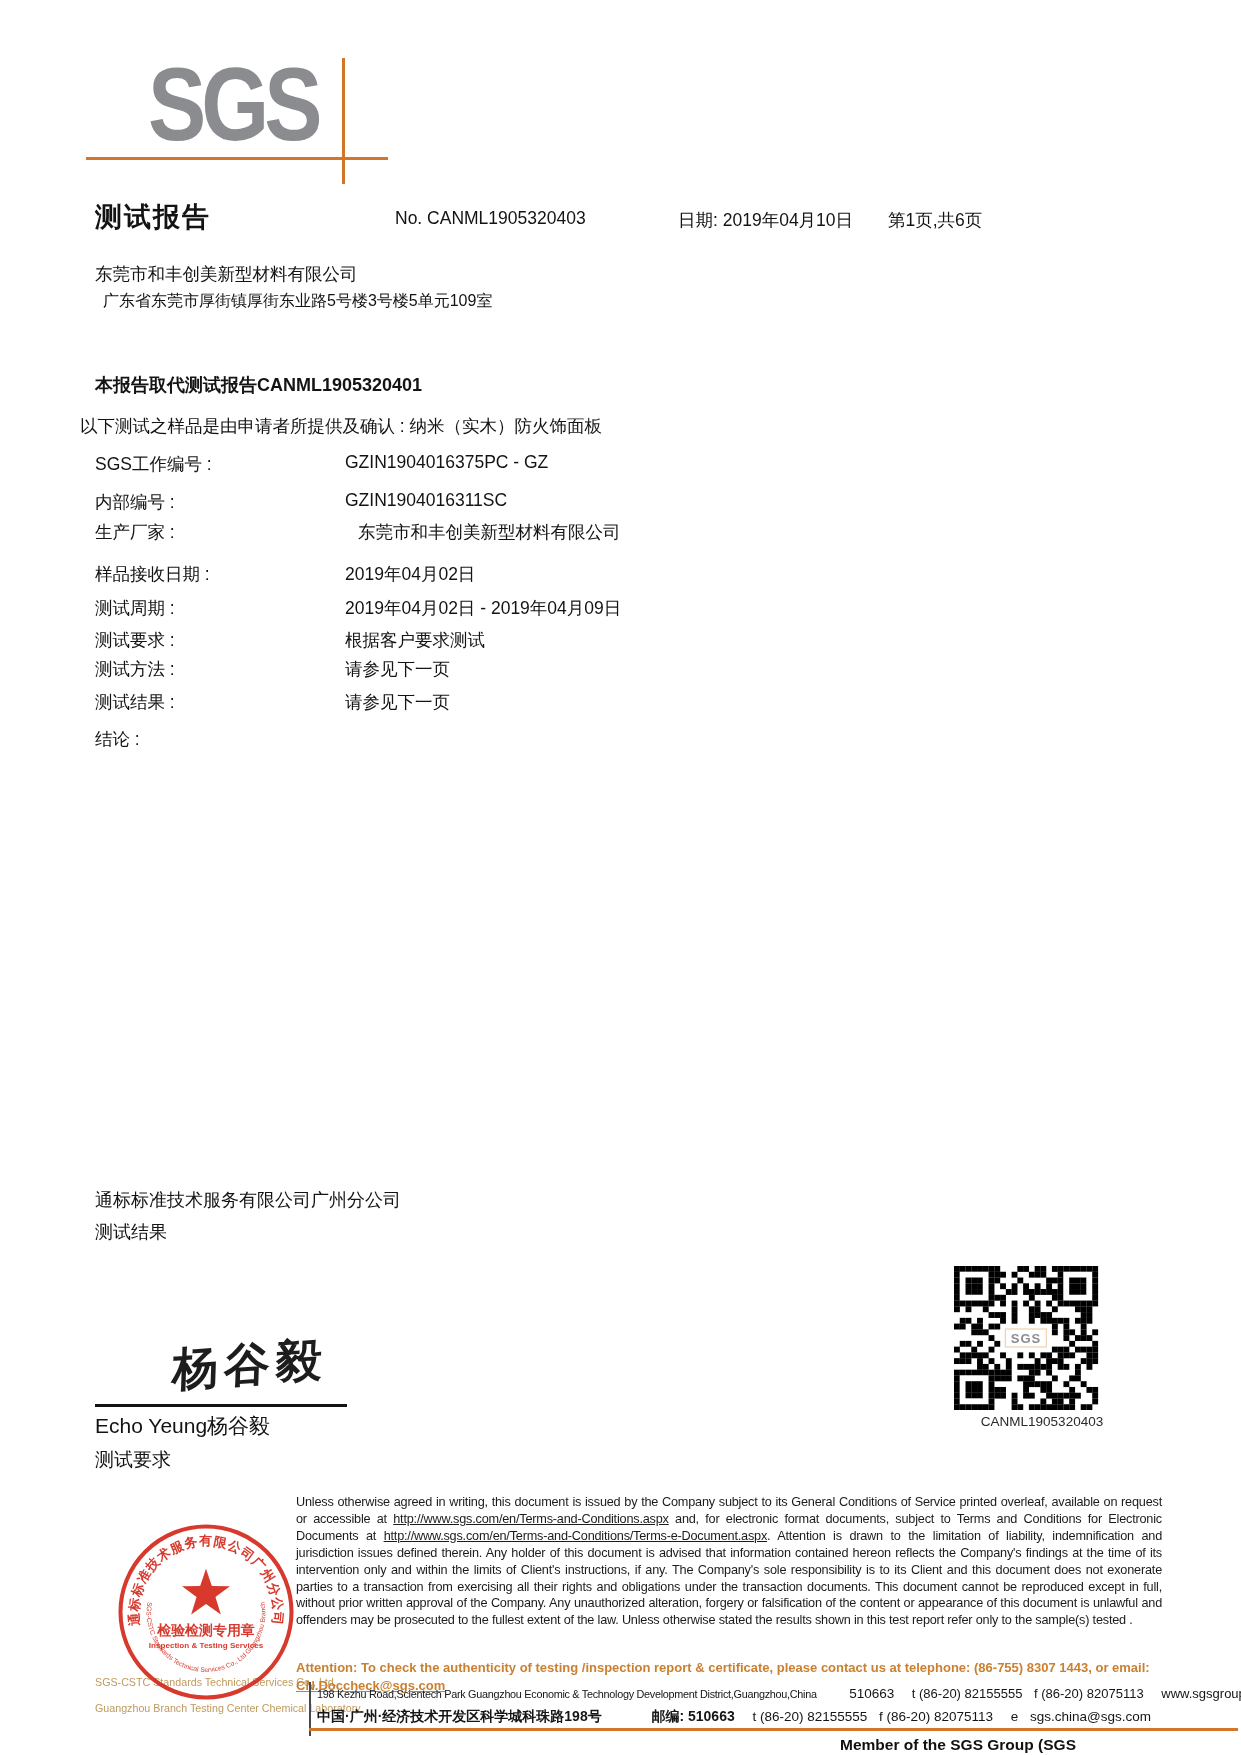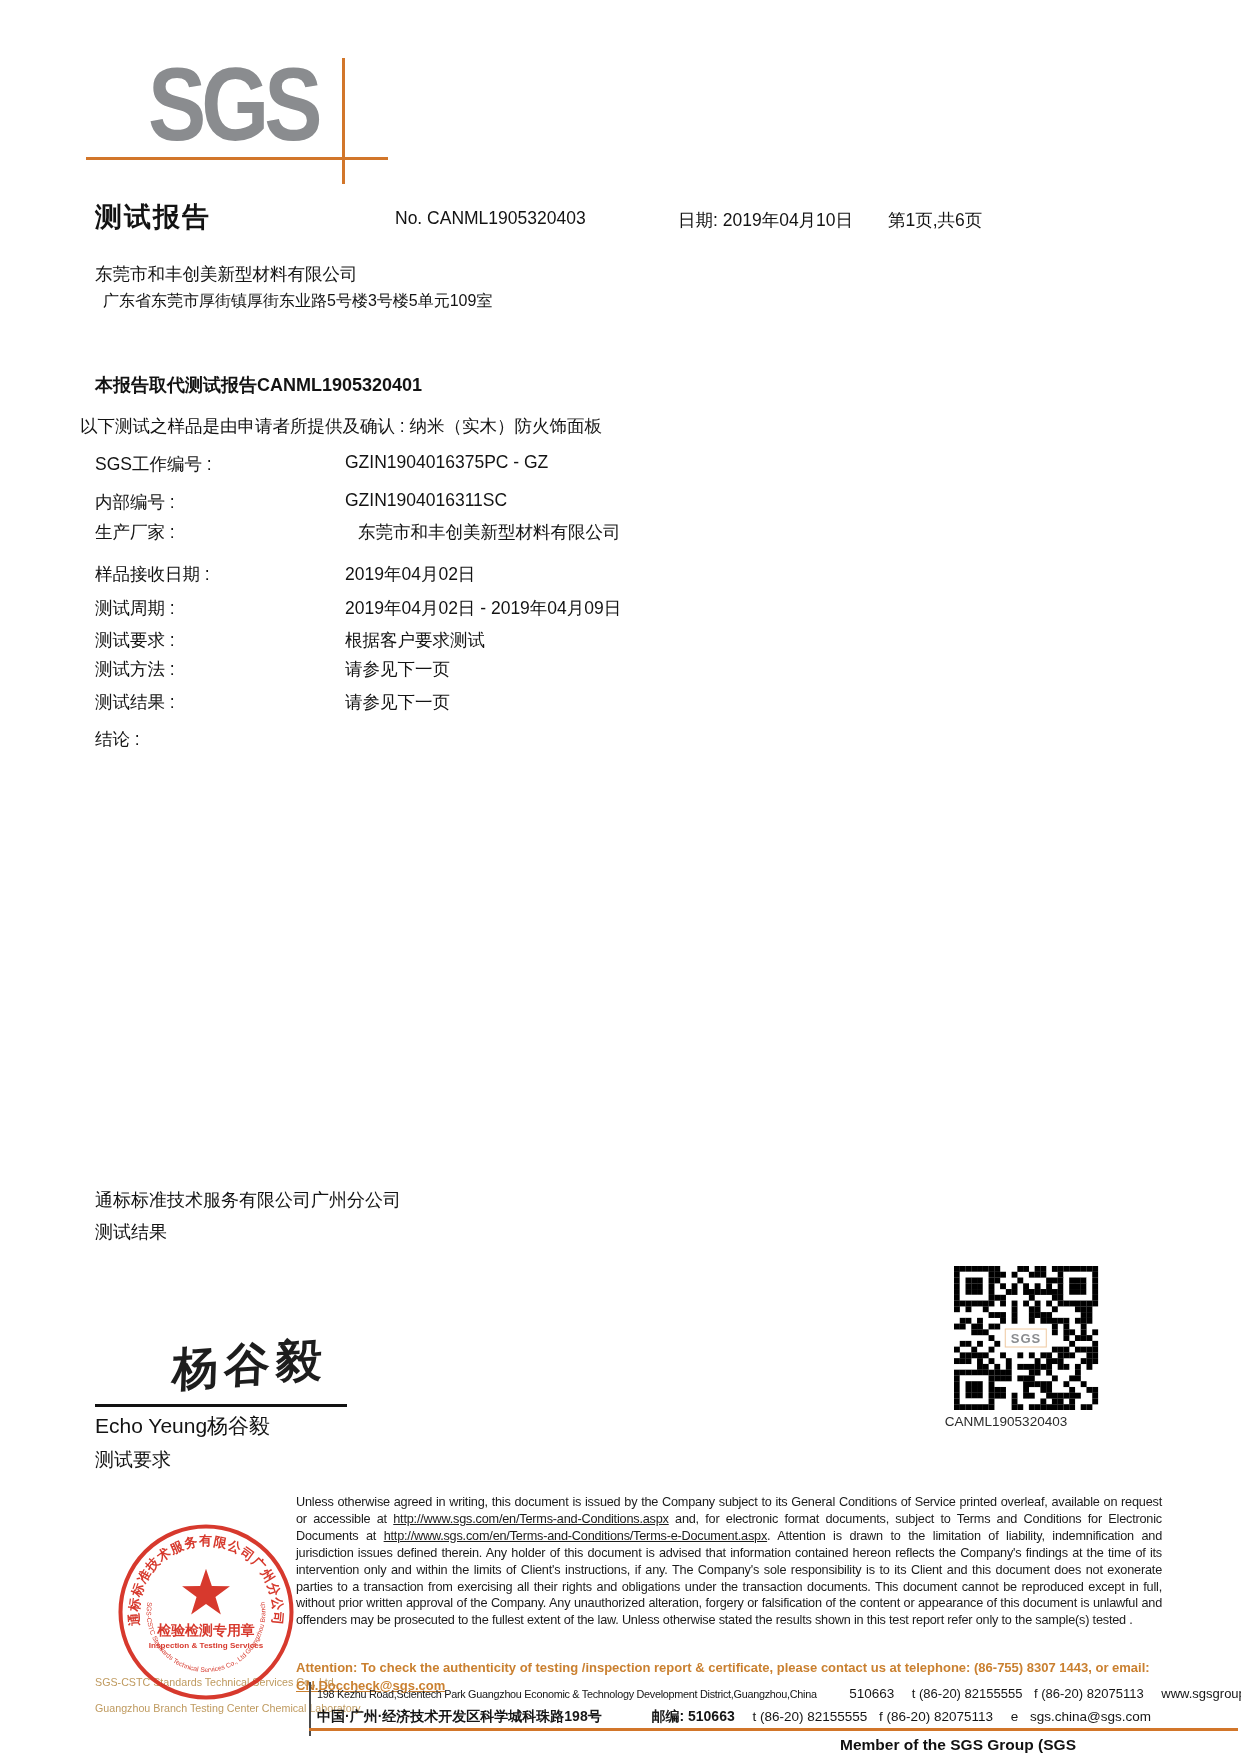--- a/index.html
+++ b/index.html
@@ -44,21 +44,21 @@
   .sig-line{left:95px;top:1404px;width:252px;height:3px;background:#121212;}
   .sig-name{left:95px;top:1412px;font-size:21px;}
   .sig-title{left:95px;top:1447px;font-size:19px;}
 
   
   .qr-wrap{left:952px;top:1266px;width:148px;height:144px;}
   .qr-wrap svg{width:100%;height:100%;display:block;}
   .qr-center{position:absolute;left:50%;top:50%;transform:translate(-50%,-50%);
              background:#fff;padding:1px 5px;border:1px solid #efc9a0;
              font-size:13px;font-weight:bold;color:#8a8c8f;letter-spacing:1px;}
-  .qr-caption{left:932px;top:1414px;width:148px;text-align:center;font-size:13.5px;color:#2b2b2b;}
+  .qr-caption{left:968px;top:1414px;width:148px;text-align:center;font-size:13.5px;color:#2b2b2b;}
 
   
   .tan-line1{left:95px;top:1676px;font-size:11.5px;color:#bf9a5f;white-space:nowrap;
              transform:scaleX(0.93);transform-origin:left top;}
   .tan-line2{left:95px;top:1702px;font-size:11.5px;color:#bf9a5f;white-space:nowrap;
              transform:scaleX(0.93);transform-origin:left top;}
   .stamp{left:116px;top:1522px;width:180px;height:180px;opacity:0.93;}
 
   
   .legal{left:296px;top:1494px;width:866px;font-size:12.7px;line-height:16.9px;

